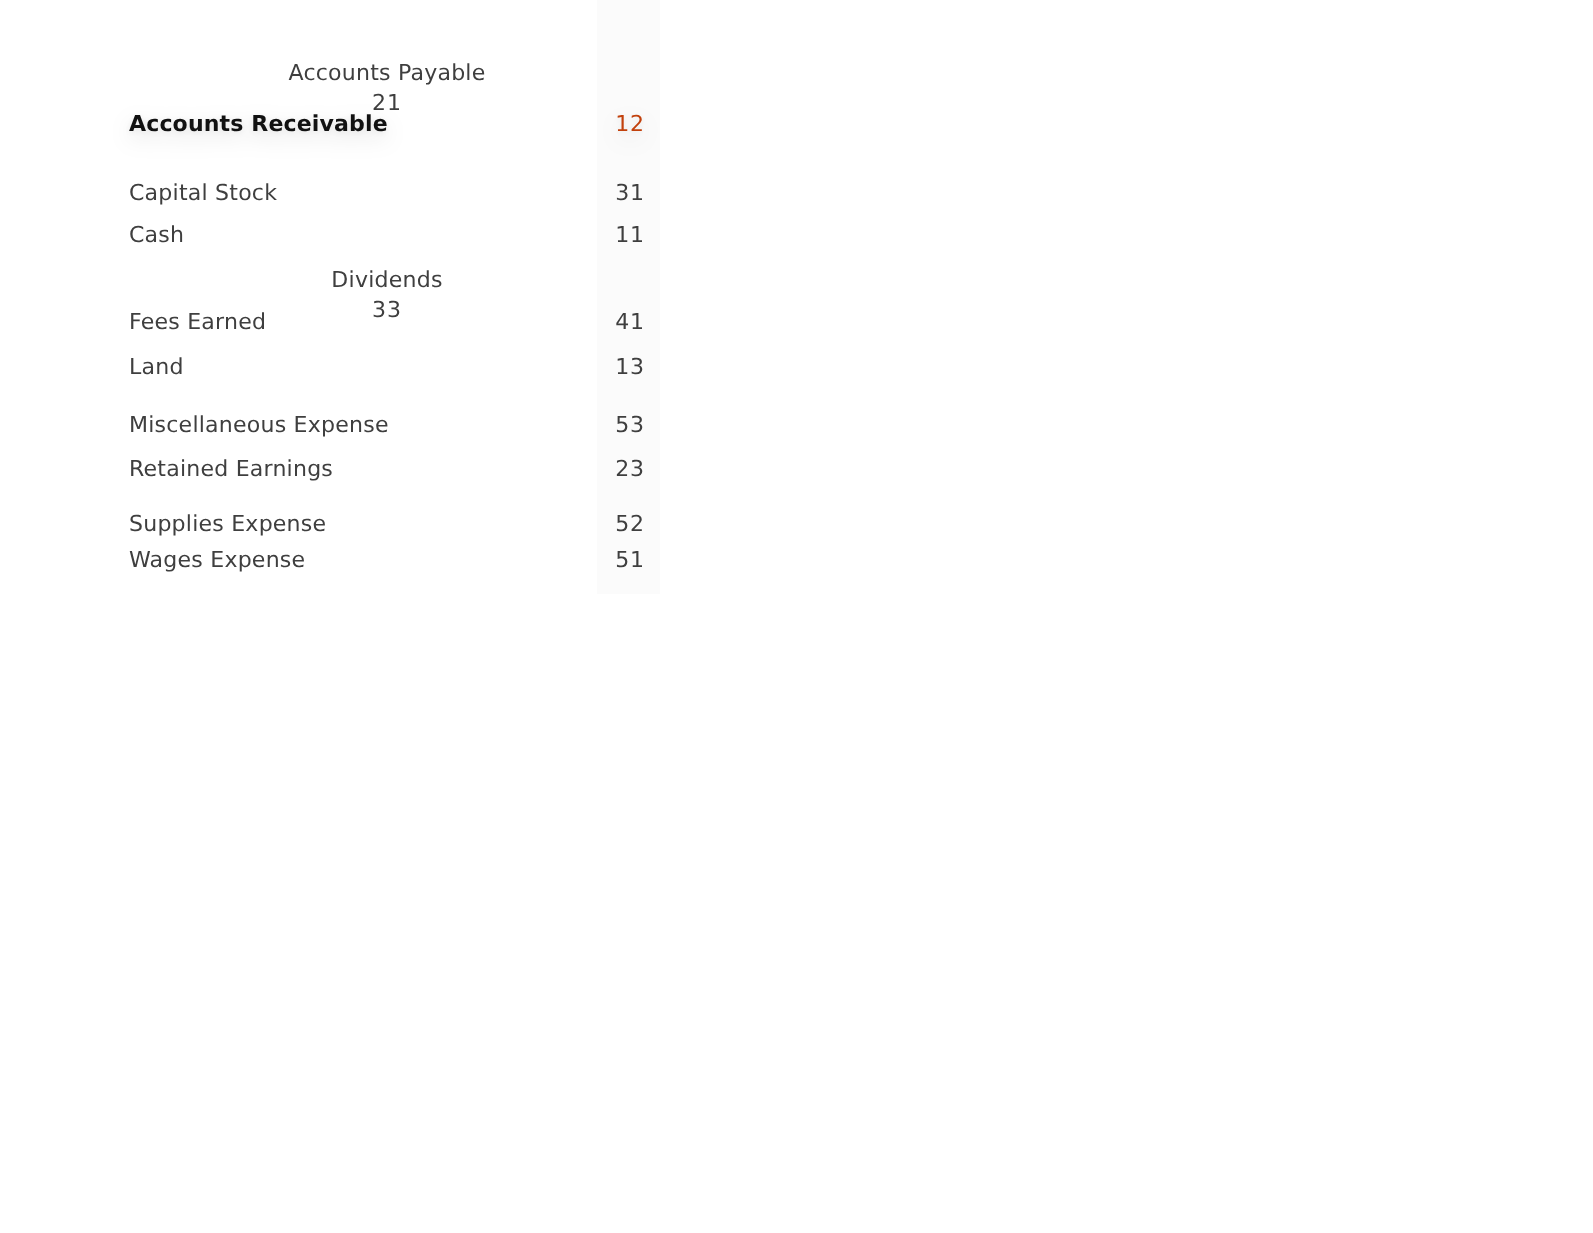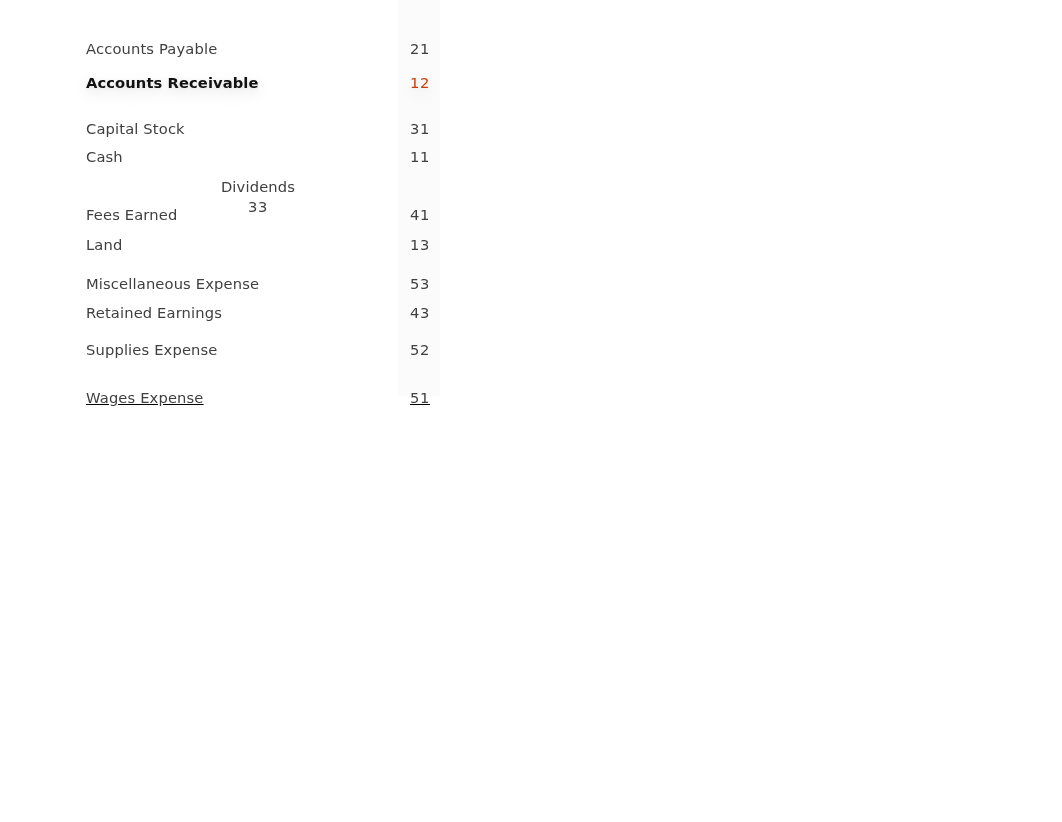--- a/index.html
+++ b/index.html
@@ -78,21 +78,21 @@
     color: #c2410c;
     font-weight: 400;
   }
 </style>
 </head>
 <body>
 
 <div class="number-column-band"></div>
 
 <div class="account-list" id="account-list">
-    <div class="account-row" style="top: 39px;">
+    <div class="account-row" style="top: 39px; flex-direction: column;">
       <span class="account-name">Accounts Payable</span>
       <span class="account-number">21</span>
     </div>
     <div class="account-row is-active" style="top: 73px;">
       <span class="account-name">Accounts Receivable</span>
       <span class="account-number">12</span>
     </div>
     <div class="account-row" style="top: 119px;">
       <span class="account-name">Capital Stock</span>
       <span class="account-number">31</span>
@@ -112,23 +112,23 @@
     <div class="account-row" style="top: 235px;">
       <span class="account-name">Land</span>
       <span class="account-number">13</span>
     </div>
     <div class="account-row" style="top: 274px; align-items: flex-end;">
       <span class="account-name">Miscellaneous Expense</span>
       <span class="account-number">53</span>
     </div>
     <div class="account-row" style="top: 303px;">
       <span class="account-name">Retained Earnings</span>
-      <span class="account-number">43</span>
+      <span class="account-number">23</span>
     </div>
     <div class="account-row" style="top: 340px;">
       <span class="account-name">Supplies Expense</span>
       <span class="account-number">52</span>
     </div>
-    <div class="account-row" style="top: 388px; text-decoration: underline;">
+    <div class="account-row" style="top: 364px;">
       <span class="account-name">Wages Expense</span>
       <span class="account-number">51</span>
     </div>
   </div>
 
 </body></html>

